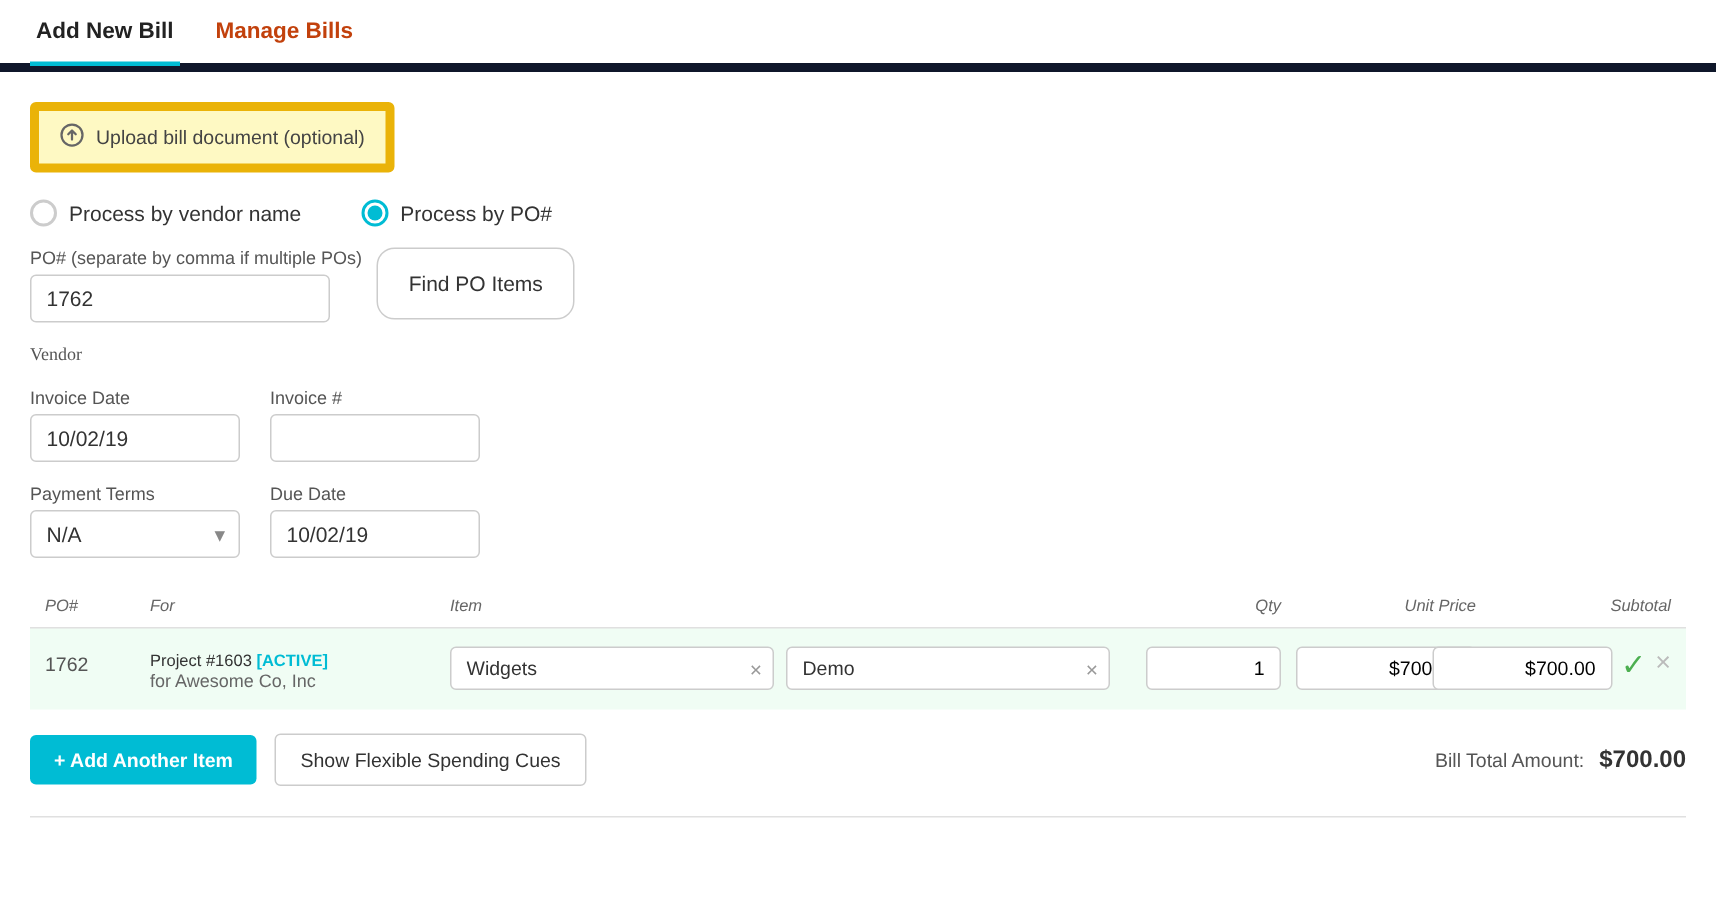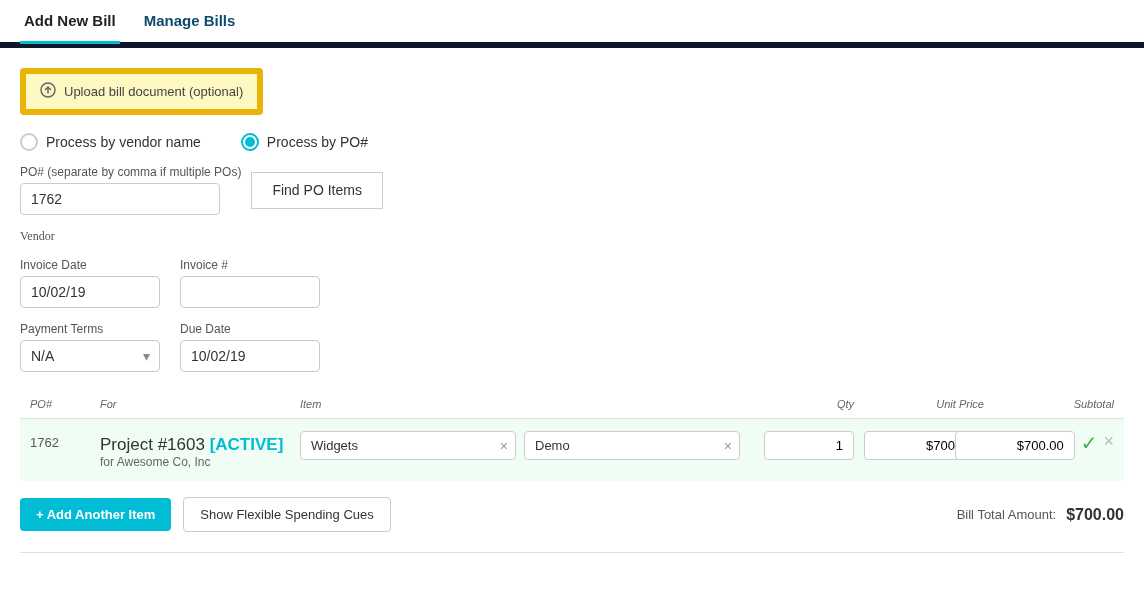--- a/index.html
+++ b/index.html
@@ -1,48 +1,48 @@
 <!DOCTYPE html>
 <html><head>
   <meta charset="utf-8">
   <style>
     * { box-sizing: border-box; margin: 0; padding: 0; }
     body { font-family: -apple-system, BlinkMacSystemFont, 'Segoe UI', sans-serif; font-size: 14px; color: #333; background: #fff; }
 
     .tabs { display: flex; border-bottom: 6px solid #0f172a; padding: 0 20px; }
-    .tab { padding: 12px 4px; margin-right: 20px; cursor: pointer; font-size: 15px; font-weight: 600; color: #0c4a6e; border-bottom: 3px solid transparent; margin-bottom: -2px; }
+    .tab { padding: 12px 4px; margin-right: 20px; cursor: pointer; font-size: 15px; font-weight: 600; color: #c2410c; border-bottom: 3px solid transparent; margin-bottom: -2px; }
     .tab.active { color: #222; border-bottom: 3px solid #00bcd4; }
 
     .content { padding: 20px 20px 20px 20px; }
 
     .upload-btn { display: inline-flex; align-items: center; gap: 8px; border: 6px solid #eab308; border-radius: 4px; padding: 8px 14px; cursor: pointer; font-size: 13px; color: #444; background: #fef9c3; }
 
     .radio-group { display: flex; align-items: center; gap: 40px; margin: 18px 0 14px 0; }
     .radio-item { display: flex; align-items: center; gap: 8px; cursor: pointer; font-size: 14px; }
     .radio-circle { width: 18px; height: 18px; border-radius: 50%; border: 2px solid #ccc; display: flex; align-items: center; justify-content: center; background: #fff; }
     .radio-circle.checked { border-color: #00bcd4; background: #fff; }
     .radio-circle.checked::after { content: ''; width: 10px; height: 10px; border-radius: 50%; background: #00bcd4; }
     .field-group { display: flex; flex-direction: column; gap: 4px; }
     .field-label { font-size: 12px; color: #555; }
     .text-input { border: 1px solid #ccc; border-radius: 4px; padding: 7px 10px; font-size: 14px; color: #333; outline: none; }
 
-    .find-btn { padding: 8px 20px; background: #fff; border: 1px solid #ccc; border-radius: 0; cursor: pointer; font-size: 14px; color: #333; height: 37px; }
+    .find-btn { padding: 8px 20px; background: #fff; border: 1px solid #ccc; border-radius: 12px; cursor: pointer; font-size: 14px; color: #333; height: 48px; }
 
     .vendor-field { width: 480px; background: #f0f0f0; border: 1px solid #e0e0e0; border-radius: 4px; padding: 8px 10px; font-size: 14px; color: #333; }
     .select-input { border: 1px solid #ccc; border-radius: 4px; padding: 7px 10px; font-size: 14px; color: #333; background: #fff; width: 100%; appearance: none; outline: none; }
     .select-wrapper { position: relative; }
     .select-wrapper::after { content: '▾'; position: absolute; right: 10px; top: 50%; transform: translateY(-50%); color: #888; pointer-events: none; }
 
     .table-section { margin-top: 10px; }
     .table-header { display: grid; grid-template-columns: 70px 200px 1fr 100px 130px 130px; padding: 8px 10px; font-size: 11px; color: #666; font-style: italic; }
     .table-row { display: grid; grid-template-columns: 70px 200px 1fr 100px 130px 130px; align-items: start; padding: 12px 10px; background: #f0fdf4; border-top: 1px solid #e0e0e0; }
 
     .po-num { font-size: 13px; color: #555; padding-top: 4px; }
     .project-info { padding-top: 4px; }
-    .project-name { font-size: 17px; color: #333; }
+    .project-name { font-size: 11px; color: #333; }
     .project-name .active-badge { color: #00bcd4; font-weight: 600; }
     .project-sub { font-size: 12px; color: #666; }
 
     .tag-input-wrapper { position: relative; display: inline-flex; align-items: center; }
     .tag-input { border: 1px solid #ccc; border-radius: 4px; padding: 6px 28px 6px 10px; font-size: 13px; color: #333; background: #fff; width: 100%; }
     .tag-close { position: absolute; right: 8px; cursor: pointer; color: #999; font-size: 14px; }
 
     .qty-input { border: 1px solid #ccc; border-radius: 4px; padding: 6px 10px; font-size: 13px; width: 90px; text-align: right; }
     .price-input { border: 1px solid #ccc; border-radius: 4px; padding: 6px 10px; font-size: 13px; width: 120px; text-align: right; }
     .subtotal-input { border: 1px solid #ccc; border-radius: 4px; padding: 6px 10px; font-size: 13px; width: 120px; text-align: right; }
@@ -58,21 +58,21 @@
 
     .bill-total { margin-left: auto; display: flex; align-items: center; gap: 10px; }
     .bill-total-label { font-size: 13px; color: #555; }
     .bill-total-amount { font-size: 16px; font-weight: 600; color: #333; }
 
     .legend { display: flex; align-items: center; gap: 20px; margin-top: 20px; padding-top: 14px; border-top: 1px solid #e0e0e0; }
 
     .vendor-row { margin-bottom: 14px; }
     .vendor-row .field-label { margin-bottom: 4px; display: block; font-size: 12px; color: #555; font-family: Liberation Serif, serif; }
 
-    .po-input-row { display: flex; align-items: center; gap: 10px; margin-bottom: 14px; }
+    .po-input-row { display: flex; align-items: flex-start; gap: 10px; margin-bottom: 14px; }
     .po-input-row .text-input { width: 200px; }
   </style>
 </head>
 <body>
 
 <div class="tabs">
   <div class="tab active">Add New Bill</div>
   <div class="tab">Manage Bills</div>
 </div>
 

